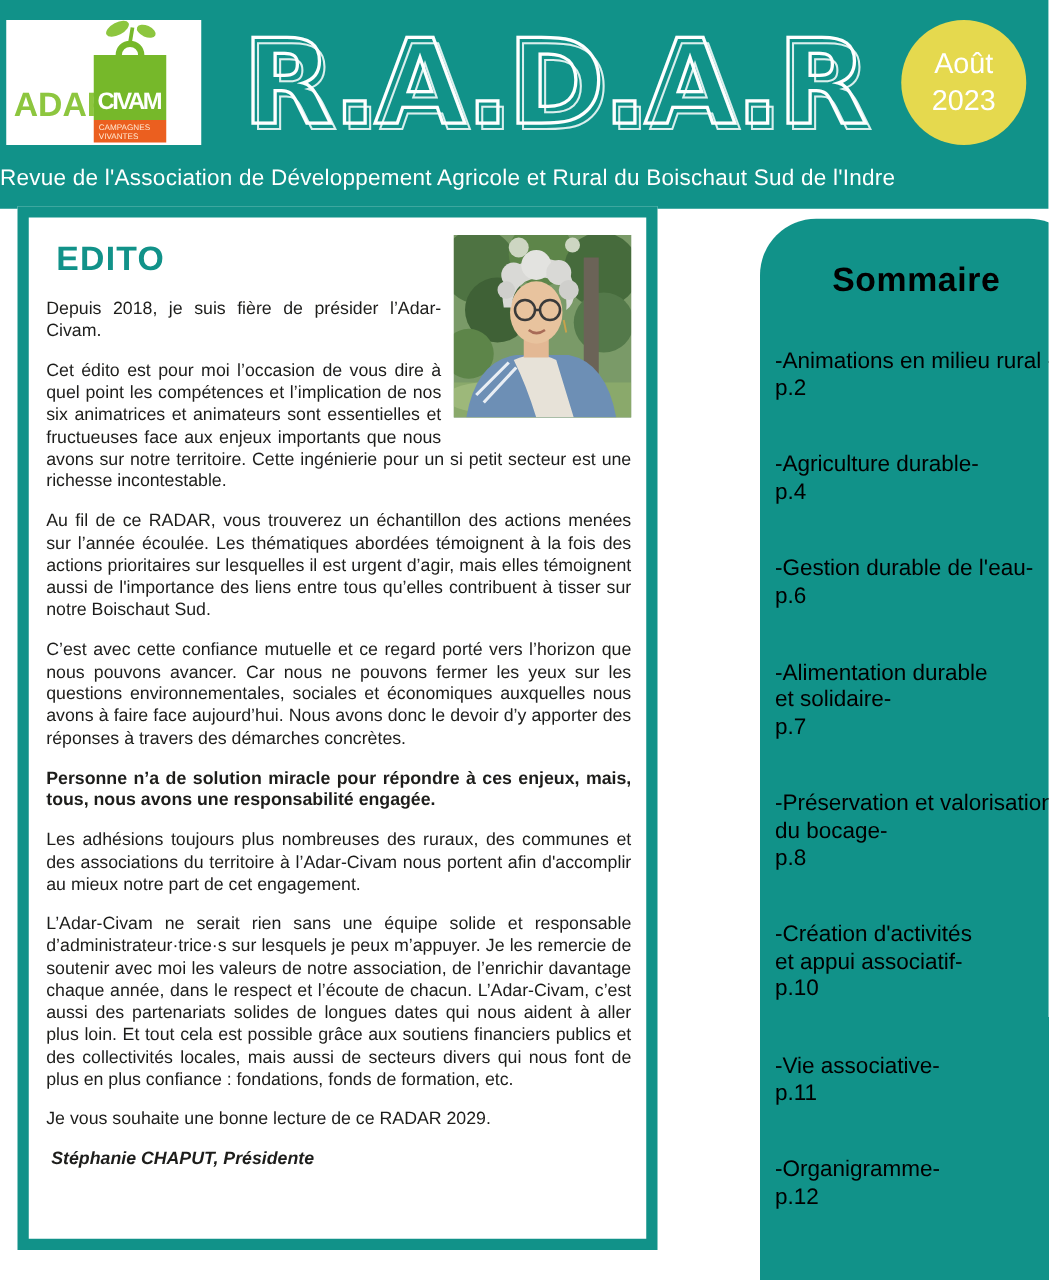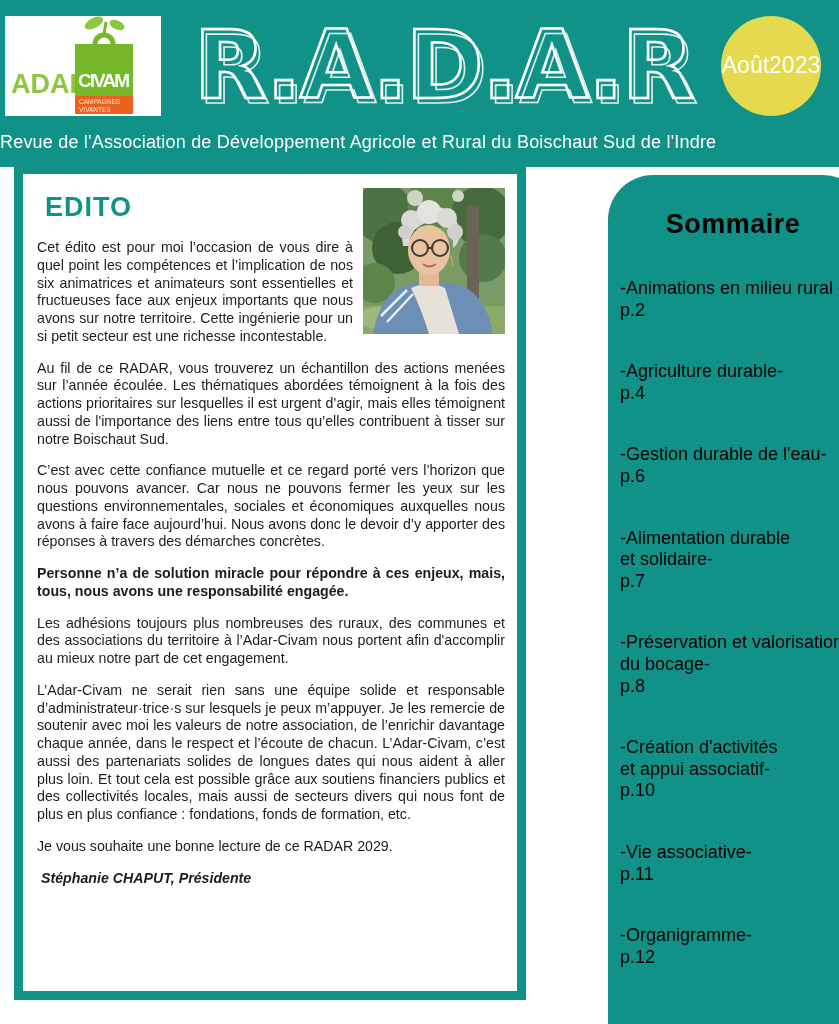--- a/index.html
+++ b/index.html
@@ -17,21 +17,21 @@
   .logo-box {
     position: absolute; left: 5px; top: 16px; width: 156px; height: 100px;
     background: #ffffff;
   }
   .masthead {
     position: absolute; left: 170px; top: 2px; width: 540px; height: 124px;
   }
   .issue-badge {
     position: absolute; left: 721px; top: 16px; width: 100px; height: 100px;
     border-radius: 50%; background: #e5d94e; color: #ffffff;
-    display: flex; flex-direction: row; align-items: center; justify-content: center;
+    display: flex; flex-direction: column; align-items: center; justify-content: center;
     font-size: 23px; line-height: 1.3;
   }
   .subtitle {
     position: absolute; left: 0; top: 132px; width: 839px;
     color: #ffffff; font-size: 18px; letter-spacing: 0.2px;
   }
 
   
   .edito-box {
     position: absolute; left: 14px; top: 165px; width: 512px; height: 835px;
@@ -163,20 +163,21 @@
 
         <path d="M60 76 Q66 81 73 76" stroke="#a86b57" stroke-width="2" fill="none"></path>
 
         <path d="M88 68 L90 78" stroke="#c9a24a" stroke-width="1.5"></path>
       </svg>
     </div>
 
     <div class="edito-heading">EDITO</div>
 
     <div class="edito-body">
+      <p>Depuis 2018, je suis fière de présider l’Adar-Civam.</p>
       <p>Cet édito est pour moi l’occasion de vous dire à quel point les compétences et l’implication de nos six animatrices et animateurs sont essentielles et fructueuses face aux enjeux importants que nous avons sur notre territoire. Cette ingénierie pour un si petit secteur est une richesse incontestable.</p>
       <p>Au fil de ce RADAR, vous trouverez un échantillon des actions menées sur l’année écoulée. Les thématiques abordées témoignent à la fois des actions prioritaires sur lesquelles il est urgent d’agir, mais elles témoignent aussi de l'importance des liens entre tous qu’elles contribuent à tisser sur notre Boischaut Sud.</p>
       <p>C’est avec cette confiance mutuelle et ce regard porté vers l’horizon que nous pouvons avancer. Car nous ne pouvons fermer les yeux sur les questions environnementales, sociales et économiques auxquelles nous avons à faire face aujourd’hui. Nous avons donc le devoir d’y apporter des réponses à travers des démarches concrètes.</p>
       <p class="p-bold">Personne n’a de solution miracle pour répondre à ces enjeux, mais, tous, nous avons une responsabilité engagée.</p>
       <p>Les adhésions toujours plus nombreuses des ruraux, des communes et des associations du territoire à l’Adar-Civam nous portent afin d'accomplir au mieux notre part de cet engagement.</p>
       <p>L’Adar-Civam ne serait rien sans une équipe solide et responsable d’administrateur·trice·s sur lesquels je peux m’appuyer. Je les remercie de soutenir avec moi les valeurs de notre association, de l’enrichir davantage chaque année, dans le respect et l’écoute de chacun. L’Adar-Civam, c’est aussi des partenariats solides de longues dates qui nous aident à aller plus loin. Et tout cela est possible grâce aux soutiens financiers publics et des collectivités locales, mais aussi de secteurs divers qui nous font de plus en plus confiance : fondations, fonds de formation, etc.</p>
       <p>Je vous souhaite une bonne lecture de ce RADAR 2029.</p>
       <p class="signature">Stéphanie CHAPUT, Présidente</p>
     </div>
   </div>

